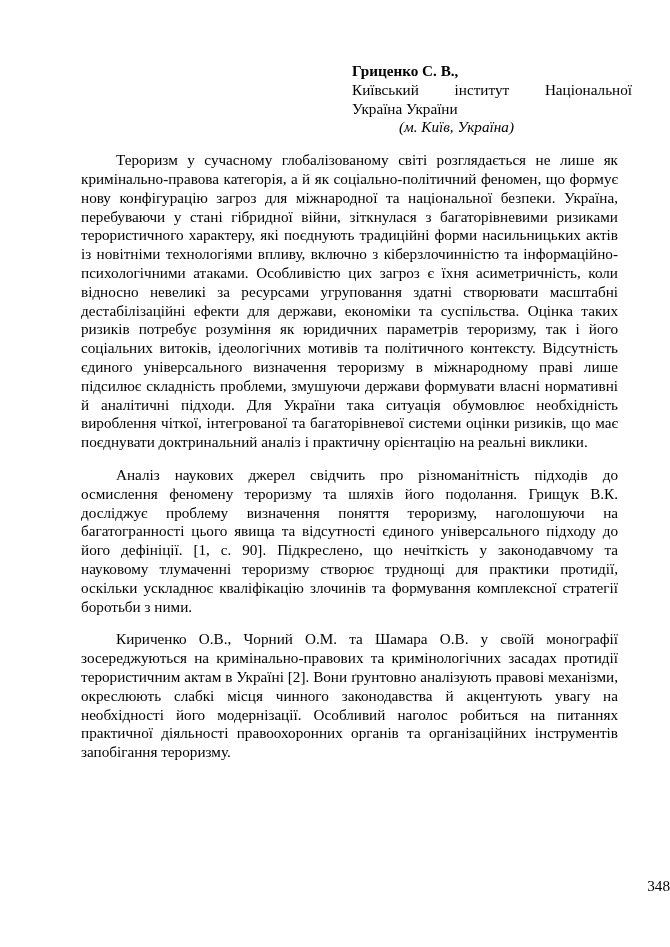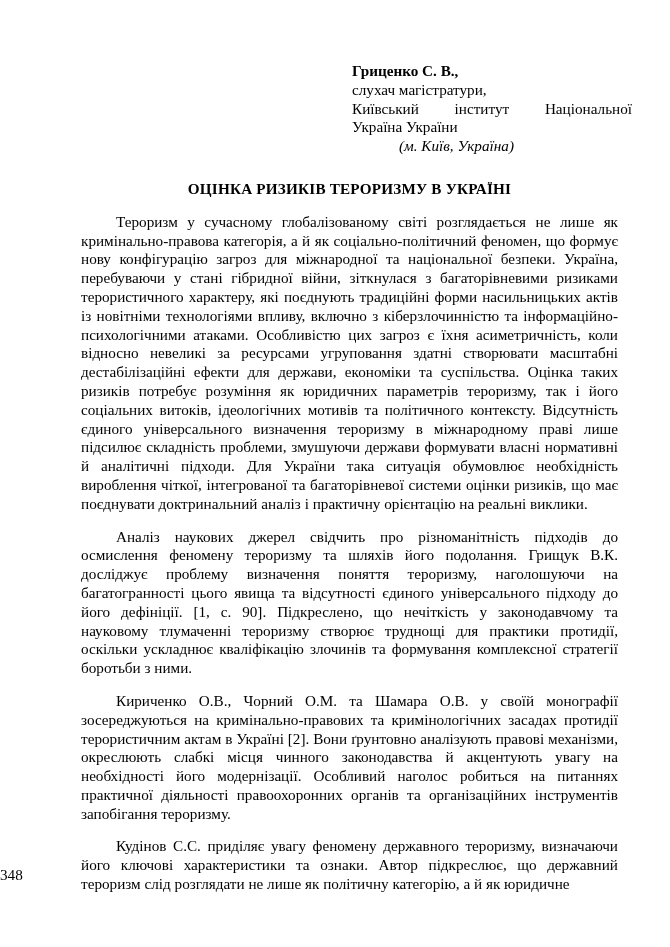--- a/index.html
+++ b/index.html
@@ -36,44 +36,41 @@
     text-align: center;
     letter-spacing: 0.2px;
   }
   p.body-par {
     margin: 14px;
     text-align: justify;
     text-indent: 35px;
   }
   .page-number {
     position: absolute;
-    bottom: 62px;
+    bottom: 51px;
     left: 0;
     width: 100%;
-    text-align: left;
+    text-align: right;
   }
 </style>
 </head>
 <body>
 
 <div class="page">
 
   <div class="author-block">
     <div class="author-name">Гриценко С. В.,</div>
-    <div>слухач магістратури,</div>
     <div class="inst-just">Київський інститут Національної</div>
     <div>Україна України</div>
     <div class="location">(м. Київ, Україна)</div>
   </div>
 
-  <h1 class="doc-title">ОЦІНКА РИЗИКІВ ТЕРОРИЗМУ В УКРАЇНІ</h1>
 
   <p class="body-par">Тероризм у сучасному глобалізованому світі розглядається не лише як кримінально-правова категорія, а й як соціально-політичний феномен, що формує нову конфігурацію загроз для міжнародної та національної безпеки. Україна, перебуваючи у стані гібридної війни, зіткнулася з багаторівневими ризиками терористичного характеру, які поєднують традиційні форми насильницьких актів із новітніми технологіями впливу, включно з кіберзлочинністю та інформаційно-психологічними атаками. Особливістю цих загроз є їхня асиметричність, коли відносно невеликі за ресурсами угруповання здатні створювати масштабні дестабілізаційні ефекти для держави, економіки та суспільства. Оцінка таких ризиків потребує розуміння як юридичних параметрів тероризму, так і його соціальних витоків, ідеологічних мотивів та політичного контексту. Відсутність єдиного універсального визначення тероризму в міжнародному праві лише підсилює складність проблеми, змушуючи держави формувати власні нормативні й аналітичні підходи. Для України така ситуація обумовлює необхідність вироблення чіткої, інтегрованої та багаторівневої системи оцінки ризиків, що має поєднувати доктринальний аналіз і практичну орієнтацію на реальні виклики.</p>
 
   <p class="body-par">Аналіз наукових джерел свідчить про різноманітність підходів до осмислення феномену тероризму та шляхів його подолання. Грищук В.К. досліджує проблему визначення поняття тероризму, наголошуючи на багатогранності цього явища та відсутності єдиного універсального підходу до його дефініції. [1, с. 90]. Підкреслено, що нечіткість у законодавчому та науковому тлумаченні тероризму створює труднощі для практики протидії, оскільки ускладнює кваліфікацію злочинів та формування комплексної стратегії боротьби з ними.</p>
 
   <p class="body-par">Кириченко О.В., Чорний О.М. та Шамара О.В. у своїй монографії зосереджуються на кримінально-правових та кримінологічних засадах протидії терористичним актам в Україні [2]. Вони ґрунтовно аналізують правові механізми, окреслюють слабкі місця чинного законодавства й акцентують увагу на необхідності його модернізації. Особливий наголос робиться на питаннях практичної діяльності правоохоронних органів та організаційних інструментів запобігання тероризму.</p>
 
-  <p class="body-par">Кудінов С.С. приділяє увагу феномену державного тероризму, визначаючи його ключові характеристики та ознаки. Автор підкреслює, що державний тероризм слід розглядати не лише як політичну категорію, а й як юридичне</p>
 
   <div class="page-number">348</div>
 
 </div>
 
 </body></html>

